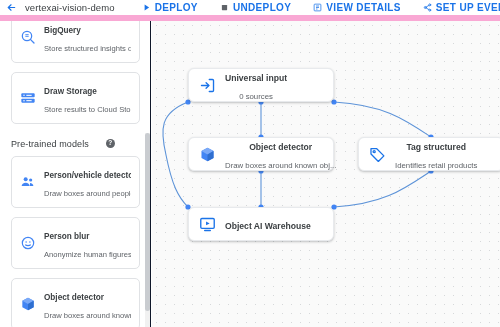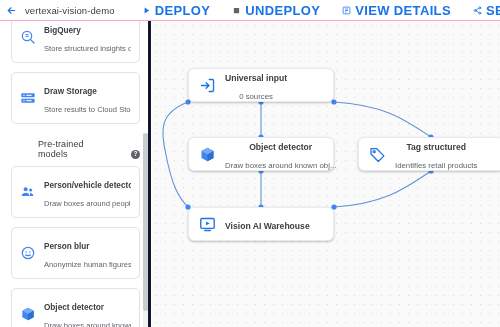--- a/index.html
+++ b/index.html
@@ -8,69 +8,69 @@
     font-family: "Liberation Sans", sans-serif;
     background: #ffffff;
     overflow: hidden;
   }
   #app { position: relative; width: 500px; height: 327px; }
 
   
   .topbar {
     position: absolute; top: 0; left: 0; width: 500px; height: 21px;
     background: #ffffff;
-    border-bottom: 1px solid #f9a8d4;
+    border-bottom: 6px solid #f9a8d4;
     display: flex; align-items: center;
     white-space: nowrap; overflow: hidden;
   }
   .back-btn {
     width: 22px; height: 21px;
     display: flex; align-items: center; justify-content: center;
     flex: 0 0 auto;
   }
   .back-btn svg { display:block; }
   .doc-title {
     font-size: 9.5px; color: #3c4043; letter-spacing: .1px;
     margin-left: 3px; flex: 0 0 auto;
   }
   .tb-actions { display: flex; align-items: center; margin-left: 27px; }
   .tb-btn {
     display: flex; align-items: center; gap: 4px;
-    color: #1a73e8; font-size: 13px; font-weight: bold;
+    color: #1a73e8; font-size: 10px; font-weight: bold;
     letter-spacing: .35px; text-transform: uppercase;
     margin-right: 22px; flex: 0 0 auto;
   }
   .tb-btn .ico { width: 9px; height: 9px; display:block; flex:0 0 auto; }
   .tb-btn .ico svg { display:block; }
 
   
   .sidebar {
     position: absolute; top: 21px; left: 0; width: 151px; height: 306px;
-    background: #ffffff; border-right: 3px solid #0f172a;
+    background: #ffffff; border-right: 1px solid #0f172a;
     overflow: hidden;
   }
   .side-inner { position: absolute; top: -10px; left: 0; width: 151px; }
   .card {
     margin: 0 11px 9px 11px;
     border: 1px solid #e0e2e5; border-radius: 5px;
     background: #fff;
     padding: 7px 8px 7px 8px;
     display: flex; align-items: center; gap: 8px;
     min-height: 33px;
   }
   .card .cico { width: 16px; height: 16px; flex: 0 0 auto; }
   .card .cico svg { display: block; }
   .card .ctext { overflow: hidden; }
   .card .ctitle { font-size: 8.2px; font-weight: bold; color: #3c4043; line-height: 11px; white-space: nowrap; }
   .card .cdesc { font-size: 7.6px; color: #5f6368; line-height: 11px; white-space: nowrap; }
 
   .sec-head {
-    display: flex; align-items: flex-end; gap: 17px;
+    display: flex; align-items: flex-start; gap: 17px;
     padding: 6px 11px 7px 11px;
-    font-size: 9px; color: #3c4043; letter-spacing: .1px; margin-left: 27px;
+    font-size: 9px; color: #3c4043; letter-spacing: .1px;
   }
   .help-dot {
     width: 9px; height: 9px; border-radius: 50%;
     background: #5f6368; color: #fff; font-size: 6.5px;
     display: flex; align-items: center; justify-content: center;
     font-weight: bold; line-height: 1;
   }
 
   .sb-track {
     position: absolute; top: 112px; right: 0px; width: 5px; height: 214px;
@@ -332,18 +332,18 @@
 
     <div class="node" id="node-warehouse">
       <span class="nico">
         <svg width="17" height="17" viewBox="0 0 24 24" fill="none" stroke="#1a73e8" stroke-width="1.9" stroke-linejoin="round">
           <rect x="2.5" y="3.5" width="19" height="14" rx="1.6"></rect>
           <path d="M10 7.8l5 2.7-5 2.7z" fill="#1a73e8" stroke="none"></path>
           <path d="M8 20.5h8" stroke-linecap="round"></path>
         </svg>
       </span>
       <span>
-        <span class="ntitle">Vision AI Warehouse</span><br>
+        <span class="ntitle">Object AI Warehouse</span><br>
       </span>
     </div>
 
   </div>
 </div>
 
 </body></html>

